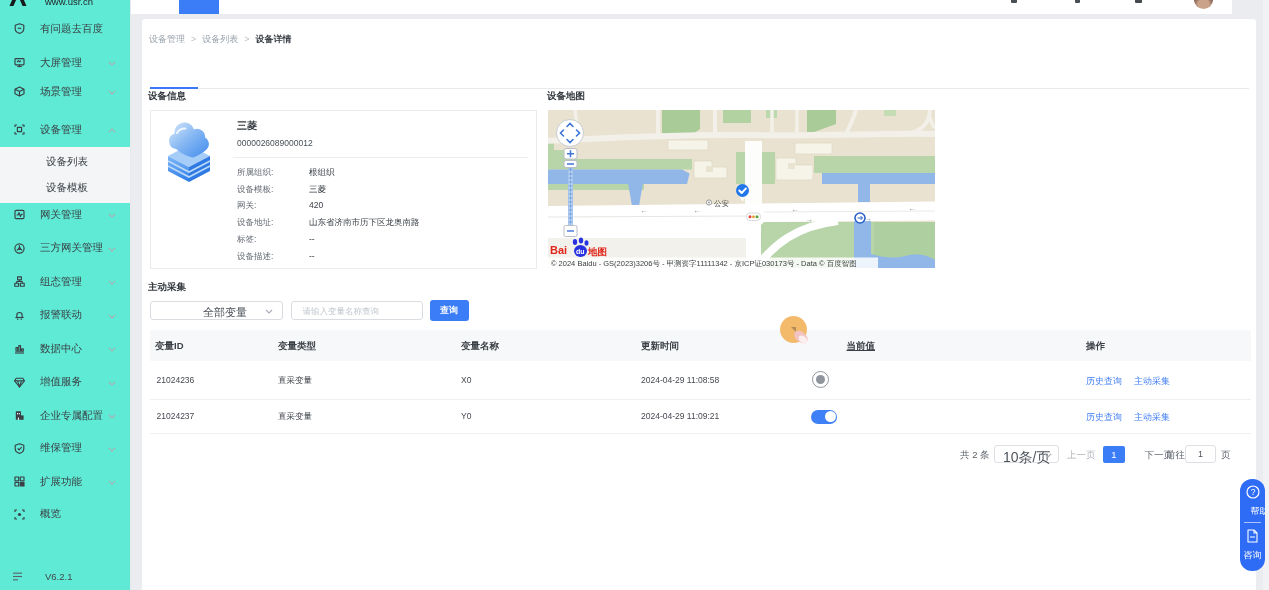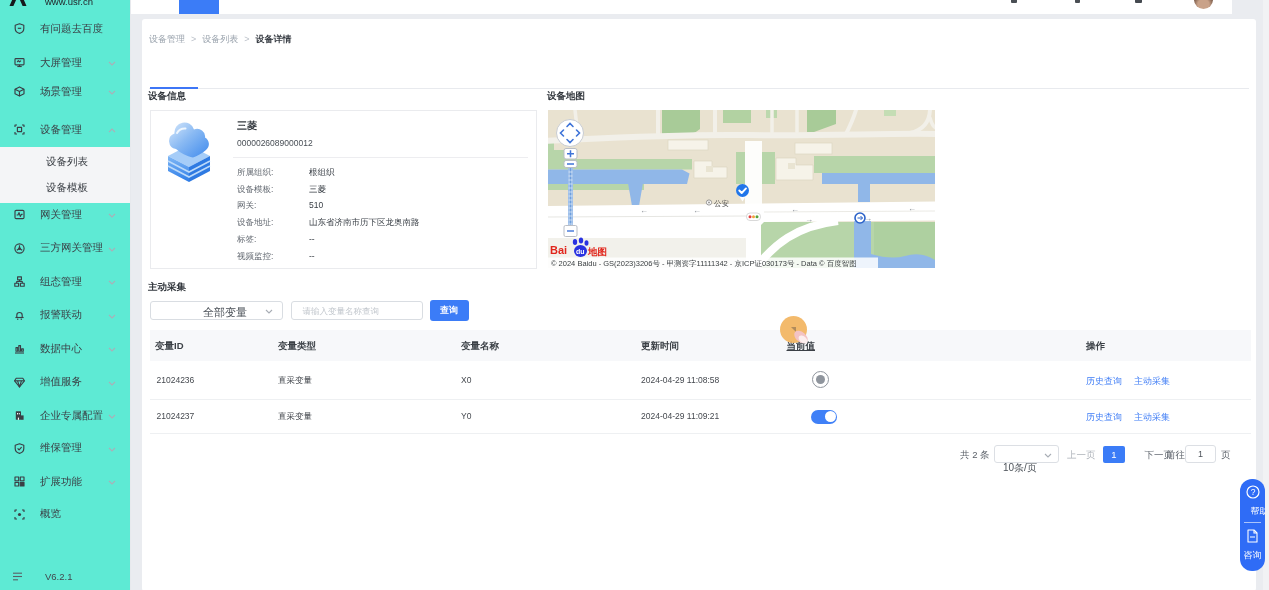--- a/index.html
+++ b/index.html
@@ -255,24 +255,24 @@
 
     <div class="ab lbl" style="left:6px;top:71px;">设备信息</div>
     <div class="ab lbl" style="left:405px;top:71px;">设备地图</div>
 
     <div class="ab" style="left:7.5px;top:91.5px;width:385px;height:157px;border:1px solid #eaebee;"></div>
     <div class="ab" style="left:95px;top:100px;font-size:10px;font-weight:bold;color:#33383e;">三菱</div>
     <div class="ab" style="left:95px;top:119px;font-size:8.5px;color:#494f56;">0000026089000012</div>
     <div class="ab" style="left:91px;top:138px;width:295px;height:1px;background:#ededf0;"></div>
     <div class="irow" style="left:95px;top:147px;"><span class="k">所属组织:</span><span class="v">根组织</span></div>
     <div class="irow" style="left:95px;top:164px;"><span class="k">设备模板:</span><span class="v">三菱</span></div>
-    <div class="irow" style="left:95px;top:180.5px;"><span class="k">网关:</span><span class="v">510</span></div>
+    <div class="irow" style="left:95px;top:180.5px;"><span class="k">网关:</span><span class="v">420</span></div>
     <div class="irow" style="left:95px;top:197.5px;"><span class="k">设备地址:</span><span class="v">山东省济南市历下区龙奥南路</span></div>
     <div class="irow" style="left:95px;top:214px;"><span class="k">标签:</span><span class="v">--</span></div>
-    <div class="irow" style="left:95px;top:231px;"><span class="k">视频监控:</span><span class="v">--</span></div>
+    <div class="irow" style="left:95px;top:231px;"><span class="k">设备描述:</span><span class="v">--</span></div>
 
     <div id="devicon" class="ab" style="left:24px;top:99px;">
       <svg width="46" height="66" viewBox="0 0 46 66">
         <defs>
           <linearGradient id="cg" x1="0" x2="1" y1="0" y2="1">
               <stop offset="0" stop-color="#d7e8fb"></stop>
               <stop offset="0.45" stop-color="#8abaf3"></stop>
               <stop offset="1" stop-color="#3f8aed"></stop>
             </linearGradient>
           <linearGradient id="sgl" x1="0" x2="0" y1="0" y2="1">
@@ -433,21 +433,21 @@
     <div class="ab" style="left:148.5px;top:282px;width:132px;height:19px;border:1px solid #d9dde2;border-radius:3px;box-sizing:border-box;">
       <span style="position:absolute;left:11px;top:4px;font-size:8.5px;color:#c2c7cd;">请输入变量名称查询</span>
     </div>
     <div class="ab" style="left:287.5px;top:281.5px;width:39px;height:21px;background:#3b7cf7;border-radius:3px;color:#fff;font-size:9px;font-weight:bold;text-align:center;line-height:21px;">查询</div>
 
     <div class="ab" style="left:7.5px;top:311px;width:1101px;height:31px;background:#f7f8fa;">
       <span class="th" style="left:5.5px;">变量ID</span>
       <span class="th" style="left:128.5px;">变量类型</span>
       <span class="th" style="left:311.5px;">变量名称</span>
       <span class="th" style="left:491.5px;">更新时间</span>
-      <span class="th" style="left:637px;text-decoration:underline;">当前值</span>
+      <span class="th" style="left:697px;text-decoration:underline;">当前值</span>
       <span class="th" style="left:936.5px;">操作</span>
     </div>
     <div class="ab" style="left:7.5px;top:342px;width:1101px;height:39px;">
       <span class="td" style="left:7px;top:14px;">21024236</span>
       <span class="td" style="left:128.5px;top:14px;">直采变量</span>
       <span class="td" style="left:311.5px;top:14px;">X0</span>
       <span class="td" style="left:491.5px;top:14px;">2024-04-29 11:08:58</span>
       <span class="lnk ab" style="left:936.5px;top:14px;">历史查询</span>
       <span class="lnk ab" style="left:984.5px;top:14px;">主动采集</span>
       <span class="ab" style="left:662px;top:10px;width:15px;height:15px;border:1.5px solid #8f959d;border-radius:50%;background:#fff;"></span>
@@ -462,21 +462,21 @@
       <span class="lnk ab" style="left:936.5px;top:11px;">历史查询</span>
       <span class="lnk ab" style="left:984.5px;top:11px;">主动采集</span>
       <span class="ab" style="left:661.5px;top:10.5px;width:26px;height:13.5px;border-radius:7px;background:#3f80f7;"></span>
       <span class="ab" style="left:675px;top:11.75px;width:11px;height:11px;border-radius:50%;background:#fff;"></span>
       <div class="ab" style="left:0;top:33px;width:1101px;height:1px;background:#eef0f2;"></div>
     </div>
 
     <div class="ab" style="left:0;top:426.5px;width:1108px;height:18px;font-size:9.5px;color:#5a6068;text-decoration:underline;">
       <span class="ab" style="left:818px;top:4px;">共 2 条</span>
       <span class="ab" style="left:852px;top:0;width:65px;height:18px;border:1px solid #dcdfe4;border-radius:3px;box-sizing:border-box;">
-        <span style="position:absolute;left:8px;top:3px;font-size:10px;color:#4d535a;margin-top:12px;">10条/页</span>
+        <span style="position:absolute;left:8px;top:3px;font-size:14px;color:#4d535a;">10条/页</span>
         <svg style="position:absolute;right:6px;top:7px;" width="8" height="5" viewBox="0 0 8 5">
             <polyline points="1,1 4,4 7,1" fill="none" stroke="#a8adb5" stroke-width="1.1"></polyline>
           </svg>
       </span>
       <span class="ab" style="left:925px;top:4px;color:#aeb3ba;">上一页</span>
       <span class="ab" style="left:961px;top:0.5px;width:22px;height:17.5px;background:#3b7cf7;border-radius:2px;color:#fff;text-align:center;line-height:17.5px;font-size:9.5px;">1</span>
       <span class="ab" style="left:990.5px;top:4px;color:#676d75;margin-left:12px;">下一页</span>
       <span class="ab" style="left:1024px;top:4px;">前往</span>
       <span class="ab" style="left:1043px;top:0;width:31px;height:18px;border:1px solid #dcdfe4;border-radius:3px;box-sizing:border-box;text-align:center;line-height:16px;font-size:9px;color:#4d535a;">1</span>
       <span class="ab" style="left:1079px;top:4px;">页</span>

